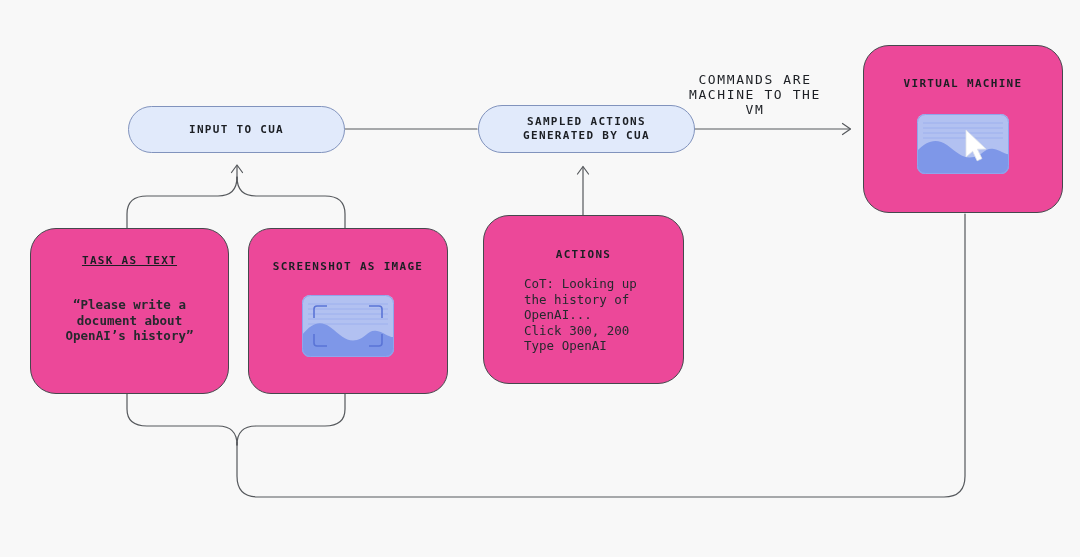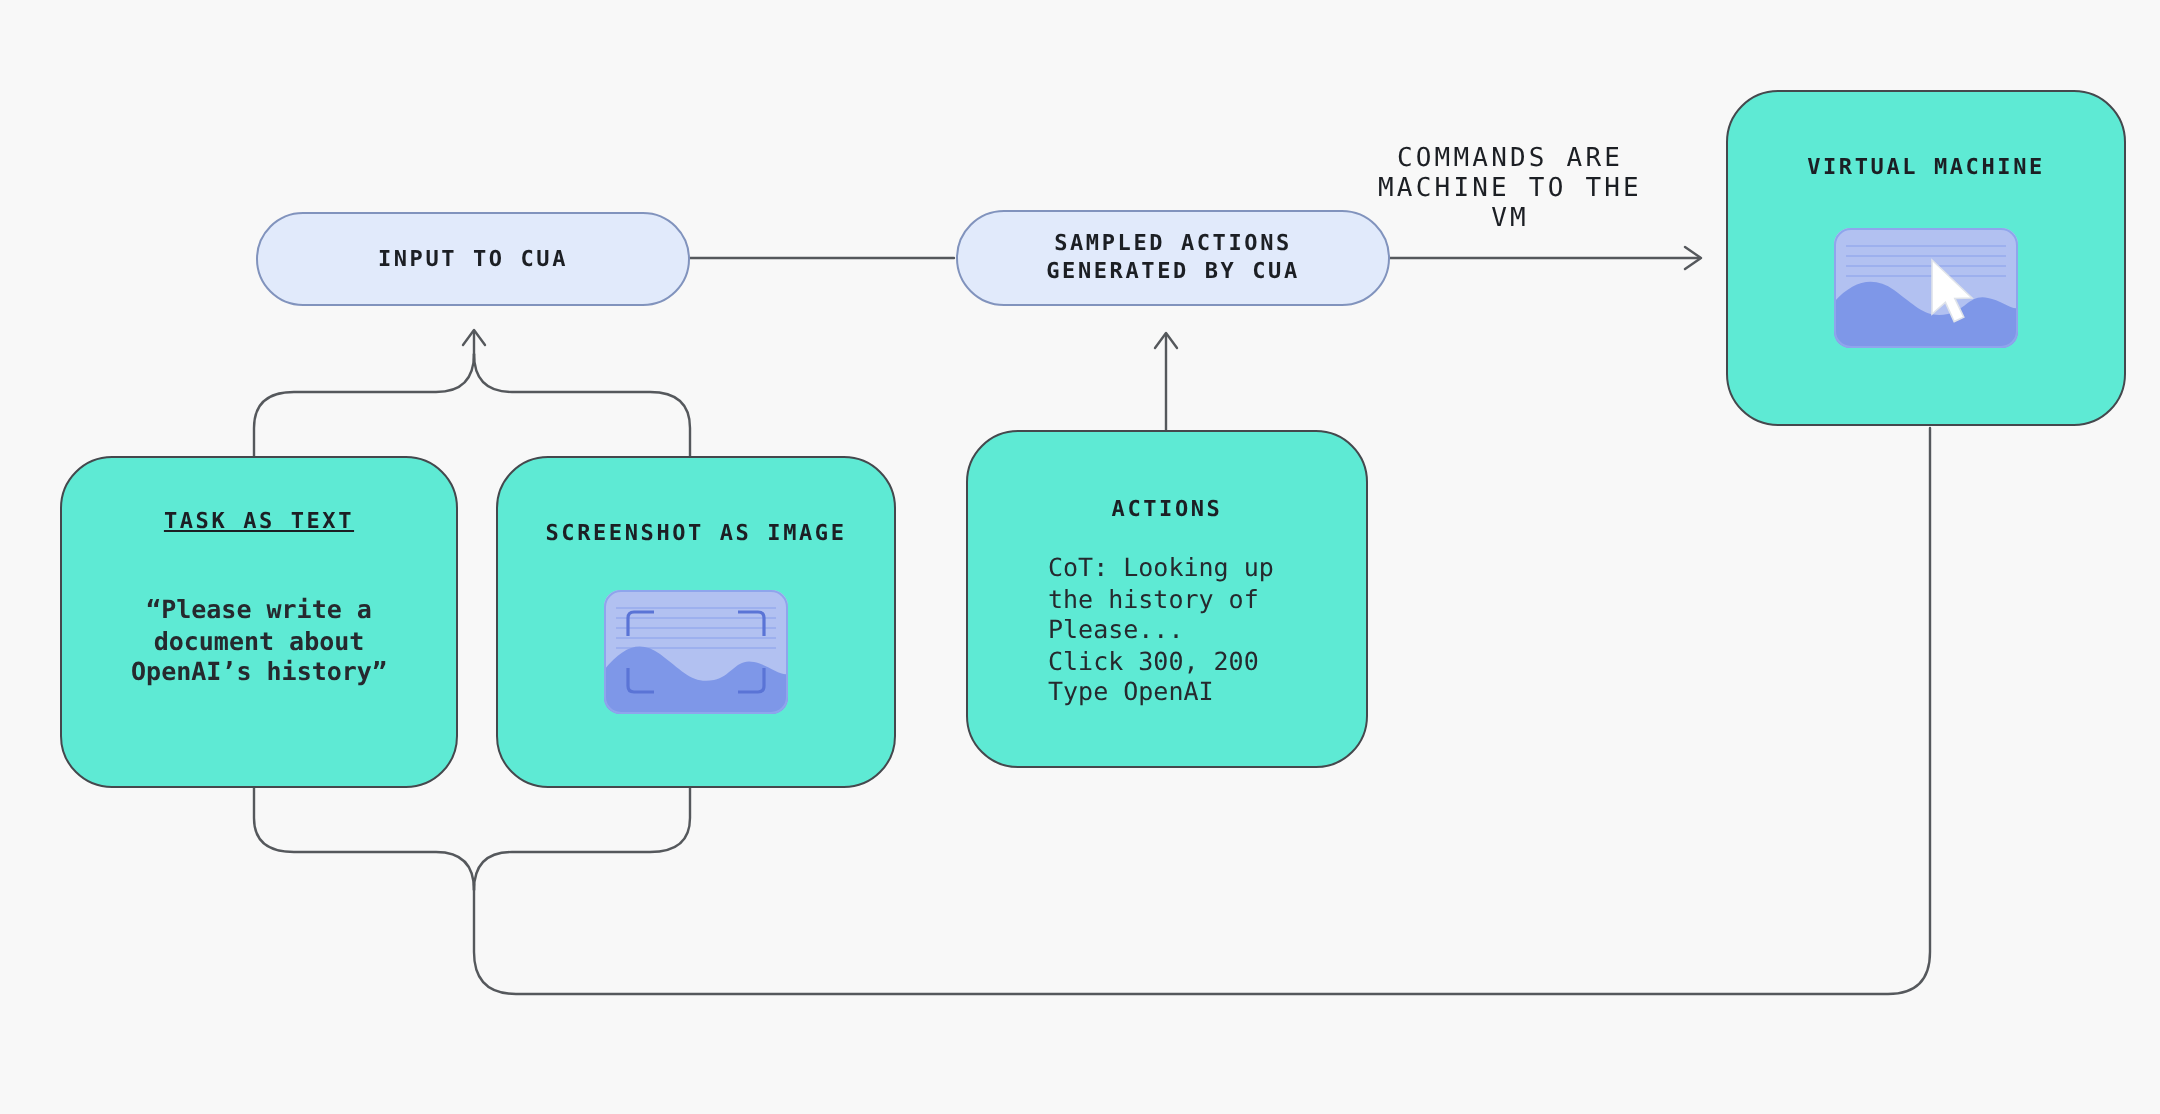--- a/index.html
+++ b/index.html
@@ -13,21 +13,21 @@
   #connectors path{fill:none;stroke:#55585c;stroke-width:1.2;stroke-linecap:round;stroke-linejoin:round;}
 
   .pill{
     position:absolute;display:flex;align-items:center;justify-content:center;
     flex-direction:column;
     background:#e1eafb;border:1px solid #8193bd;border-radius:26px;
     font-weight:bold;font-size:11px;letter-spacing:1.3px;line-height:14px;
     text-align:center;
   }
   .node-box{
-    position:absolute;background:#5eead4;border:1.2px solid #45484d;border-radius:26px;
+    position:absolute;background:#ec4899;border:1.2px solid #45484d;border-radius:26px;
   }
   .node-title{
     position:absolute;left:0;right:0;text-align:center;
     font-weight:bold;font-size:11px;letter-spacing:1.3px;
   }
   .body-text{
     position:absolute;font-size:12.5px;line-height:15.5px;color:#26292e;
   }
   .annotation{
     position:absolute;text-align:center;
@@ -100,21 +100,21 @@
 
   <div class="node-box" style="left:30px;top:228px;width:197px;height:164px;">
     <div class="node-title" style="top:25px;text-decoration:underline;">TASK AS TEXT</div>
     <div class="body-text" style="left:0;right:0;top:68px;text-align:center;font-weight:bold;">
       <div>“Please write a</div>
       <div>document about</div>
       <div>OpenAI’s history”</div>
     </div>
   </div>
 
-  <div class="node-box" style="left:248px;top:228px;width:198px;height:164px;">
+  <div class="node-box" style="left:248px;top:228px;width:198px;height:164px;border-radius:23px;">
     <div class="node-title" style="top:31px;">SCREENSHOT AS IMAGE</div>
     <svg class="thumb" style="left:53px;top:66px;" width="92" height="62" viewBox="0 0 92 62" xmlns="http://www.w3.org/2000/svg">
       <defs>
         <clipPath id="ssclip">
             <rect x="0" y="0" width="92" height="62" rx="8"></rect>
           </clipPath>
       </defs>
       <g clip-path="url(#ssclip)">
         <rect x="0" y="0" width="92" height="62" fill="#b2c1f1"></rect>
         <g stroke="#9db0ee" stroke-width="1">
@@ -134,19 +134,19 @@
       </g>
       <rect x="0.5" y="0.5" width="91" height="61" rx="8" fill="none" stroke="#8fa5ec" stroke-width="1"></rect>
     </svg>
   </div>
 
   <div class="node-box" style="left:483px;top:215px;width:199px;height:167px;">
     <div class="node-title" style="top:32px;">ACTIONS</div>
     <div class="body-text" style="left:40px;top:60px;text-align:left;">
       <div>CoT: Looking up</div>
       <div>the history of</div>
-      <div>Please...</div>
+      <div>OpenAI...</div>
       <div>Click 300, 200</div>
       <div>Type OpenAI</div>
     </div>
   </div>
 
 </div>
 
 </body></html>

